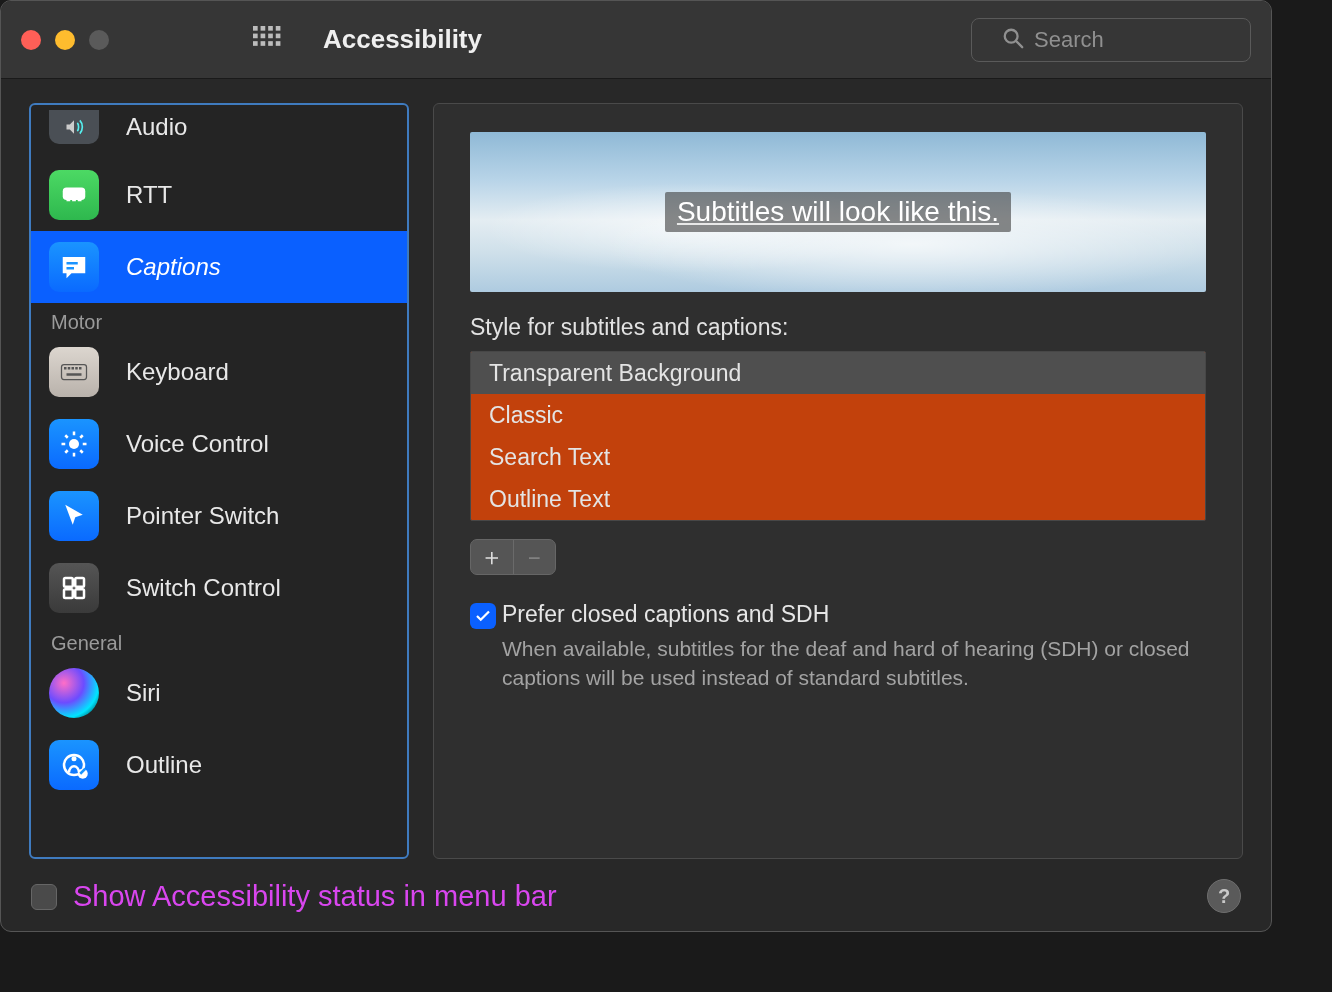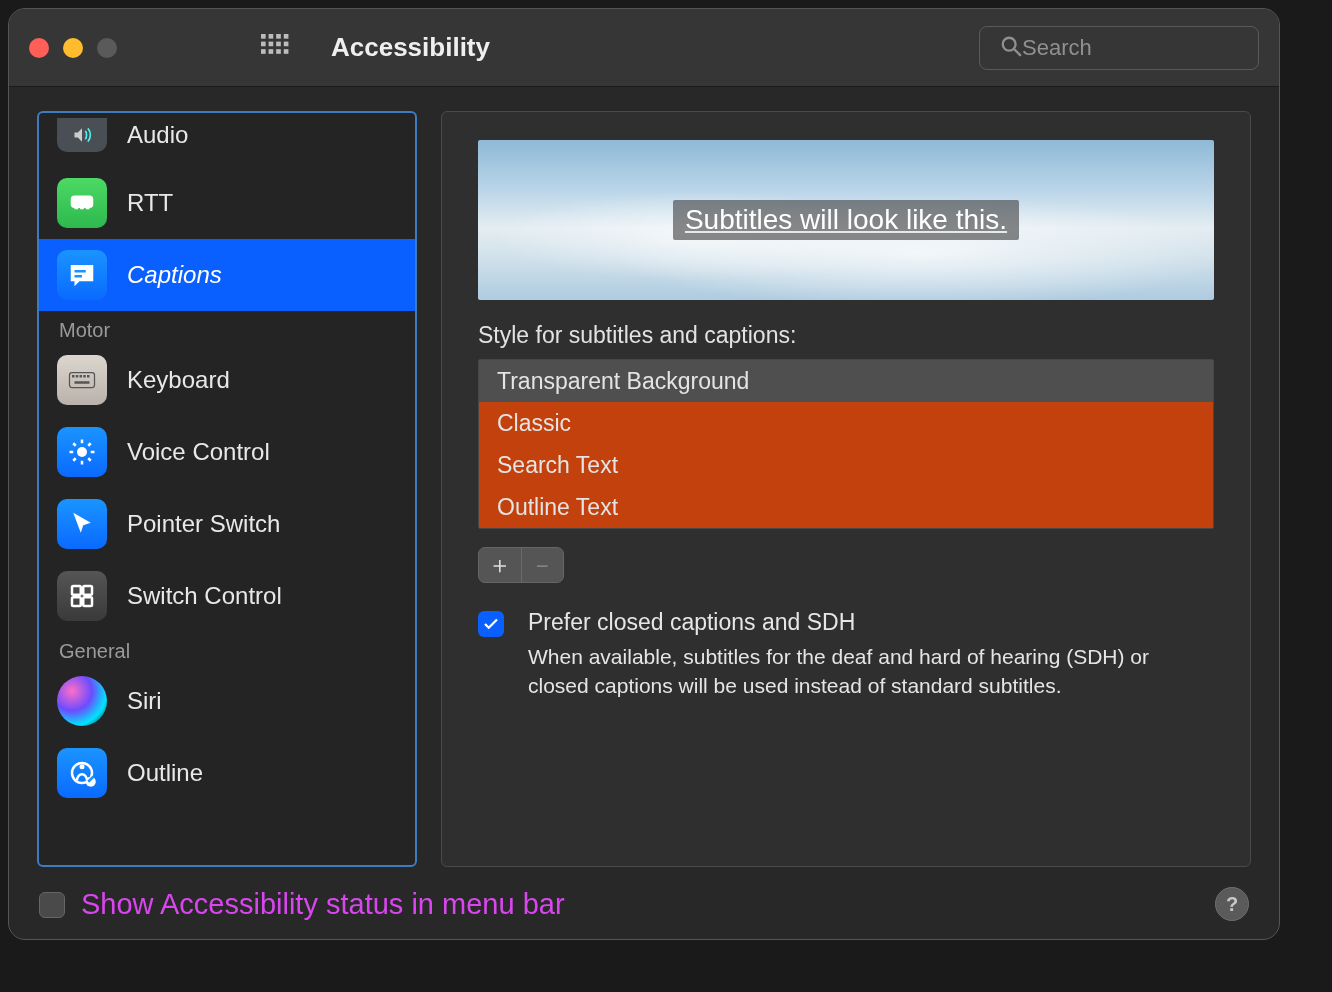--- a/index.html
+++ b/index.html
@@ -7,23 +7,23 @@
     background: #1a1a1a;
     font-family: -apple-system, "Helvetica Neue", Helvetica, Arial, sans-serif;
     color: #e8e8e8;
     width: 1332px;
     height: 992px;
     padding-top: 0;
   }
   .window {
     width: 1272px;
     height: 932px;
-    margin: 8px;
+    margin: 0;
     background: #282828;
-    border-radius: 17px;
+    border-radius: 11px;
     border: 1px solid #555;
     overflow: hidden;
     display: flex;
     flex-direction: column;
   }
   
   .titlebar {
     height: 78px;
     background: #363636;
     display: flex;
@@ -43,26 +43,27 @@
   .title {
     font-size: 26px;
     font-weight: 600;
     color: #efefef;
     margin-left: 24px;
   }
   .spacer { flex: 1; }
   .searchbox {
     display: flex;
     align-items: center;
+    gap: 10px;
     width: 280px;
     height: 44px;
     background: #363636;
     border: 1px solid #5a5a5a;
     border-radius: 8px;
-    padding: 0 20px;
+    padding: 0 30px;
     color: #8a8a8a;
   }
   .searchbox input {
     background: transparent;
     border: none;
     outline: none;
     color: #e8e8e8;
     font-size: 22px;
     width: 100%;
   }
@@ -85,21 +86,21 @@
     border-radius: 6px;
     background: #242424;
     overflow: hidden;
     display:flex;
     flex-direction:column;
   }
   .sidebar-inner { flex:1; overflow:hidden; }
   .sidebar-item {
     display: flex;
     align-items: center;
-    gap: 20px;
+    gap: 27px;
     padding: 10px 18px;
     height: 72px;
     color: #e8e8e8;
     font-size: 24px;
   }
   .sidebar-item.selected {
     background: #0a60ff;
     color: #fff;
     font-style: italic;
   }
@@ -196,33 +197,33 @@
     background: transparent;
     border:none;
     color:#ddd;
     font-size: 24px;
     line-height:1;
     display:flex;align-items:center;justify-content:center;
   }
   .addremove button:first-child { border-right:1px solid #6a6a6a; }
   .addremove button.disabled { color:#888; }
 
-  .pref-row { margin-top: 26px; display:flex; align-items:flex-start; gap:24px; }
+  .pref-row { margin-top: 26px; display:flex; align-items:flex-start; gap:6px; }
   .checkbox {
     width: 26px; height: 26px;
     border-radius: 6px;
     background: #0a60ff;
     display:flex;align-items:center;justify-content:center;
     flex-shrink:0;
     margin-top:2px;
   }
   .checkbox.unchecked { background:#4a4a4a; border:1px solid #666; }
   .checkbox svg { width:18px;height:18px; stroke:#fff; stroke-width:3; fill:none; }
   .pref-text { font-size: 23px; color:#e6e6e6; }
-  .pref-help { margin-top:6px; font-size: 21px; color:#e5e5e5; line-height:1.4; max-width: 700px;}
+  .pref-help { margin-top:6px; font-size: 21px; color:#a3a3a3; line-height:1.4; max-width: 700px;}
 
   
   .footer {
     display:flex;
     align-items:center;
     padding: 10px 30px 18px 30px;
     gap: 16px;
   }
   .footer .label { font-size: 29px; color:#d946ef; }
   .help-btn {

